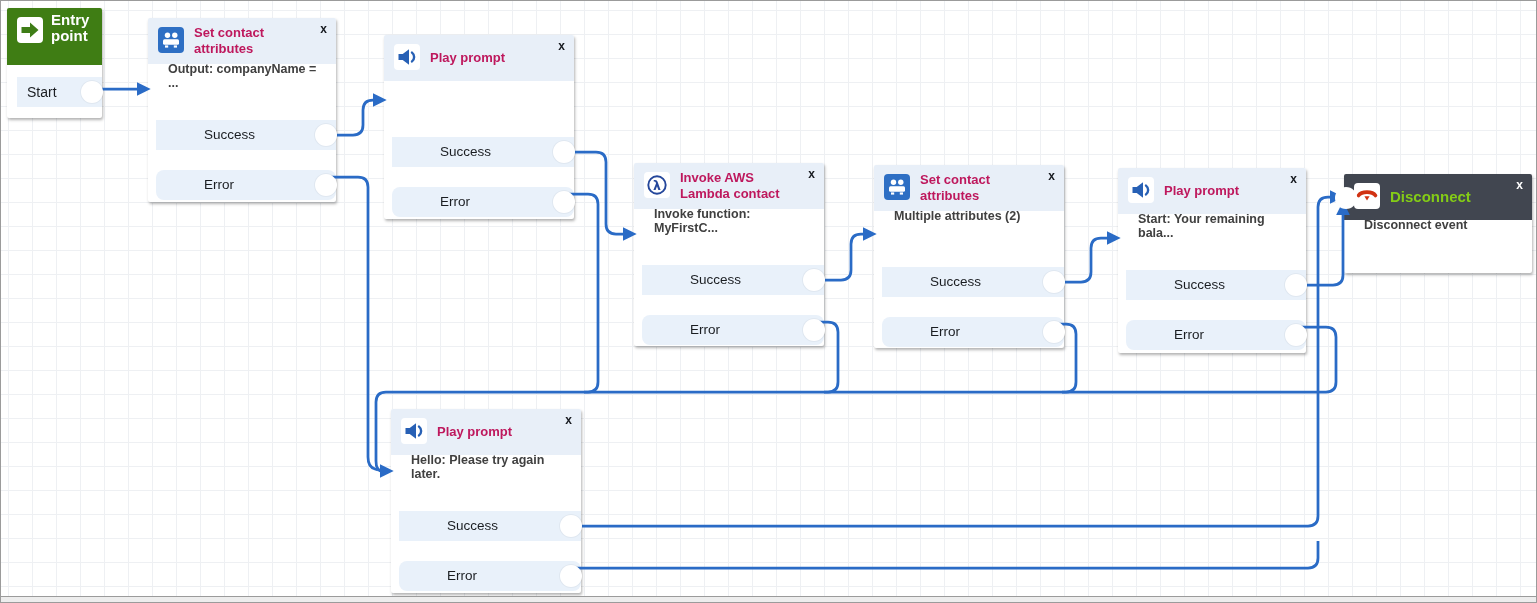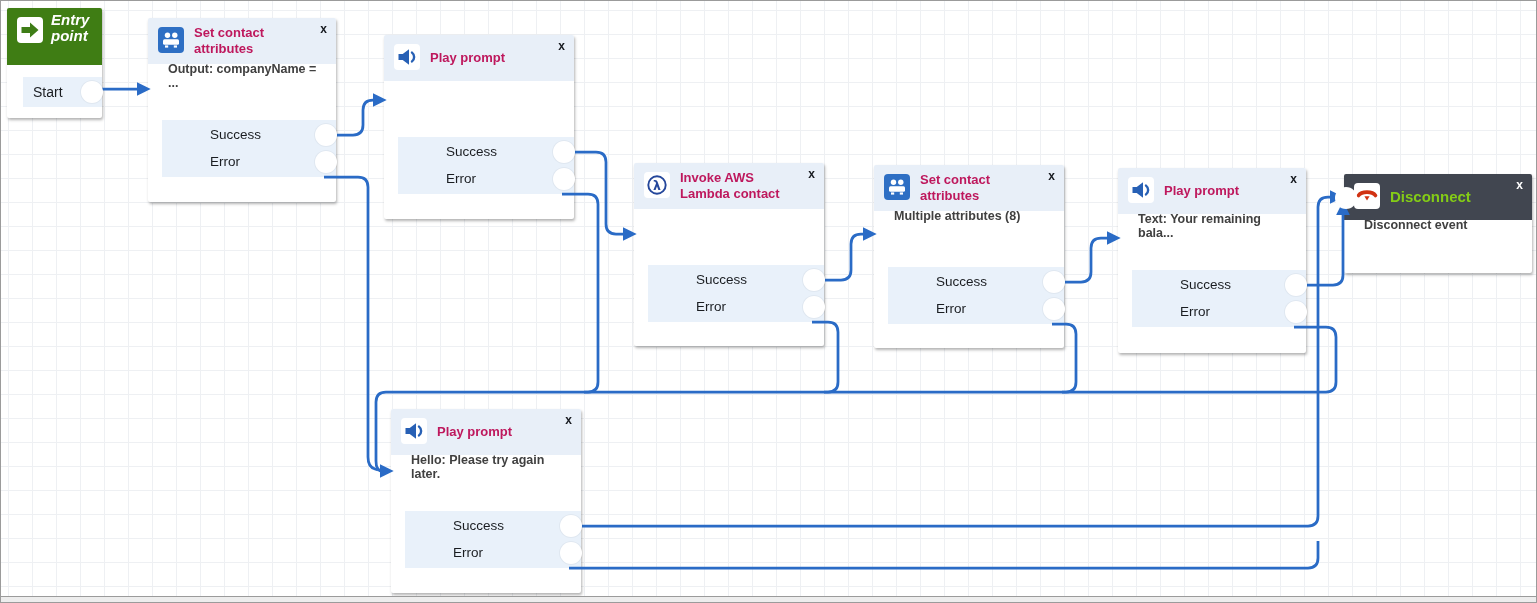--- a/index.html
+++ b/index.html
@@ -10,32 +10,32 @@
     background-image:linear-gradient(#eef0f3 1px,transparent 1px),
                      linear-gradient(90deg,#eef0f3 1px,transparent 1px);
     background-size:24px 24px;background-position:7px 9px;
   }
   #bottom-scrollbar{position:absolute;left:0;right:0;bottom:0;height:5px;background:#ededed;border-top:1px solid #9b9b9b;}
   
   .node{position:absolute;background:#fff;border-radius:2px;box-shadow:1px 2px 3px rgba(0,0,0,.30);}
   .node-head{position:relative;min-height:46px;background:#e8eff8;display:flex;align-items:center;
     box-sizing:border-box;padding:4px 24px 4px 46px;border-radius:2px 2px 0 0;}
   .node-head.dark{background:#414650;}
-  .node-head.green{background:#3f7d14;padding:4px 6px 21px 44px;font-style:italic;}
+  .node-head.green{background:#3f7d14;padding:4px 6px 21px 44px;}
   .node-title{font-size:13px;line-height:16px;font-weight:700;color:#be185d;}
   .node-head.dark .node-title{color:#84cc16;font-size:15px;}
   .node-head.green .node-title{color:#ffffff;font-size:15px;line-height:16px;}
   .icon-box{position:absolute;left:10px;top:9px;width:26px;height:26px;border-radius:4px;background:#fff;
     display:flex;align-items:center;justify-content:center;}
   .icon-box.blue-bg{background:#2e6fc4;}
   .close-x{position:absolute;top:4px;right:9px;font-size:12px;font-weight:700;color:#16191f;cursor:pointer;line-height:14px;}
   .node-head.dark .close-x{color:#fff;}
   .summary{position:absolute;top:44px;left:20px;right:10px;font-size:12.5px;font-weight:700;color:#404040;}
-  .row{position:absolute;left:8px;right:0;height:30px;background:#e9f1fa;margin-left:6px;}
-  .row.success{top:102px;} .row.error{top:129px;}
+  .row{position:absolute;left:8px;right:0;height:30px;background:#e9f1fa;}
+  .row.success{top:102px;} .row.error{top:152px;border-radius:8px;}
   .row-label{font-size:13.5px;line-height:30px;color:#1a1d21;padding-left:48px;}
   .port{position:absolute;right:-1px;top:4px;width:22px;height:22px;border-radius:50%;
     background:#fff;box-shadow:0 0 0 1px rgba(0,0,0,.04);z-index:30;}
   
   #n-entry{left:6px;top:7px;width:95px;height:110px;}
   #n-entry .row{top:69px;left:10px;}
   #n-entry .row-label{padding-left:10px;font-size:14px;}
   
   #n-setattr1{left:147px;top:17px;width:188px;height:184px;}
   #n-pp1{left:383px;top:34px;width:190px;height:184px;}
@@ -119,20 +119,21 @@
     <div class="node-head">
       <span class="icon-box">
         <svg width="26" height="26" viewBox="0 0 26 26">
             <circle cx="13" cy="13" r="8.7" stroke="#25479b" stroke-width="1.9" fill="none"></circle>
             <text x="13" y="17.6" font-size="12.5" font-weight="bold" fill="#25479b" text-anchor="middle" font-family="DejaVu Sans, sans-serif">λ</text>
           </svg>
       </span>
       <span class="node-title">Invoke AWS Lambda contact</span>
       <span class="close-x">x</span>
     </div>
+    <div class="summary">Invoke function: MyFirstC...</div>
     <div class="row success">
       <div class="row-label">Success</div>
       <div class="port"></div>
     </div>
     <div class="row error">
       <div class="row-label">Error</div>
       <div class="port"></div>
     </div>
   </div>
 
@@ -143,21 +144,21 @@
             <circle cx="9.5" cy="8.3" r="2.7"></circle>
             <circle cx="16.8" cy="8.3" r="2.7"></circle>
             <rect x="5" y="12.3" width="16" height="5.4" rx="1.5"></rect>
             <rect x="7" y="18.4" width="3.2" height="2.2"></rect>
             <rect x="15.8" y="18.4" width="3.2" height="2.2"></rect>
           </svg>
       </span>
       <span class="node-title">Set contact attributes</span>
       <span class="close-x">x</span>
     </div>
-    <div class="summary">Multiple attributes (8)</div>
+    <div class="summary">Multiple attributes (2)</div>
     <div class="row success">
       <div class="row-label">Success</div>
       <div class="port"></div>
     </div>
     <div class="row error">
       <div class="row-label">Error</div>
       <div class="port"></div>
     </div>
   </div>
 
@@ -165,21 +166,21 @@
     <div class="node-head">
       <span class="icon-box">
         <svg width="26" height="26" viewBox="0 0 26 26">
             <path d="M4.5 10 h4.2 l6.3 -4.7 v15.4 l-6.3 -4.7 h-4.2 z" fill="#2760b5"></path>
             <path d="M18 8.6 a5.6 5.6 0 0 1 0 8.8" stroke="#2760b5" stroke-width="2.4" fill="none" stroke-linecap="round"></path>
           </svg>
       </span>
       <span class="node-title">Play prompt</span>
       <span class="close-x">x</span>
     </div>
-    <div class="summary">Text: Your remaining bala...</div>
+    <div class="summary">Start: Your remaining bala...</div>
     <div class="row success">
       <div class="row-label">Success</div>
       <div class="port"></div>
     </div>
     <div class="row error">
       <div class="row-label">Error</div>
       <div class="port"></div>
     </div>
   </div>
 

